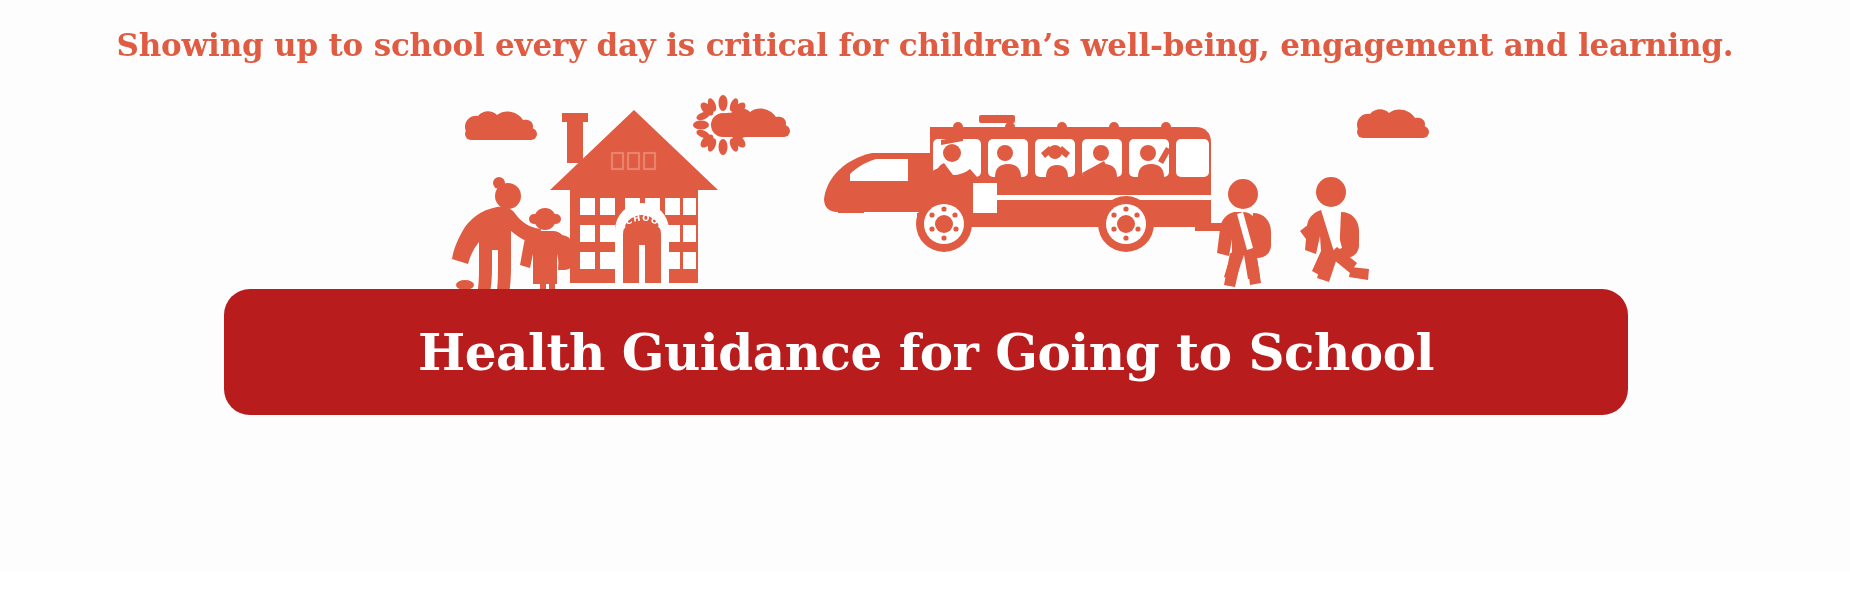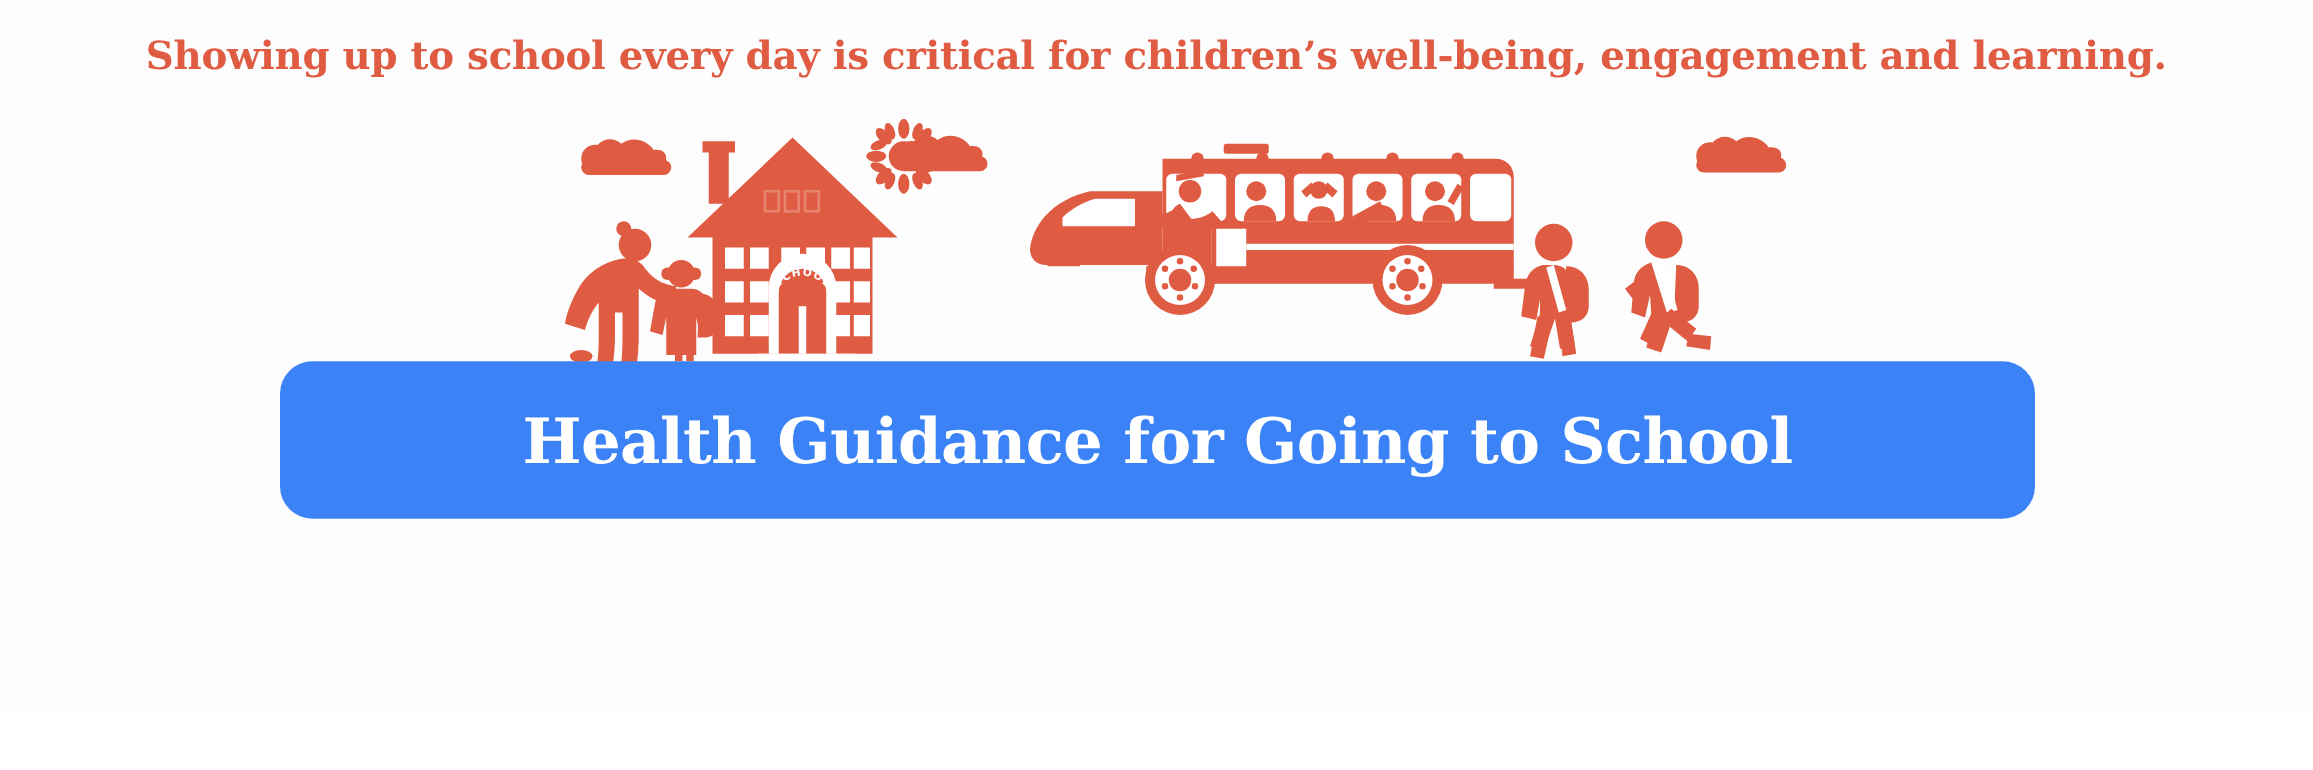--- a/index.html
+++ b/index.html
@@ -49,21 +49,21 @@
     display: block;
   }
 
   
   .main-banner {
     position: absolute;
     left: 224px;
     top: 289px;
     width: 1404px;
     height: 126px;
-    background: #3b82f6;
+    background: #b91c1c;
     border-radius: 26px;
     display: flex;
     align-items: center;
     justify-content: center;
   }
   .main-banner-title {
     color: #ffffff;
     font-family: "DejaVu Serif", serif;
     font-weight: bold;
     font-size: 50px;

